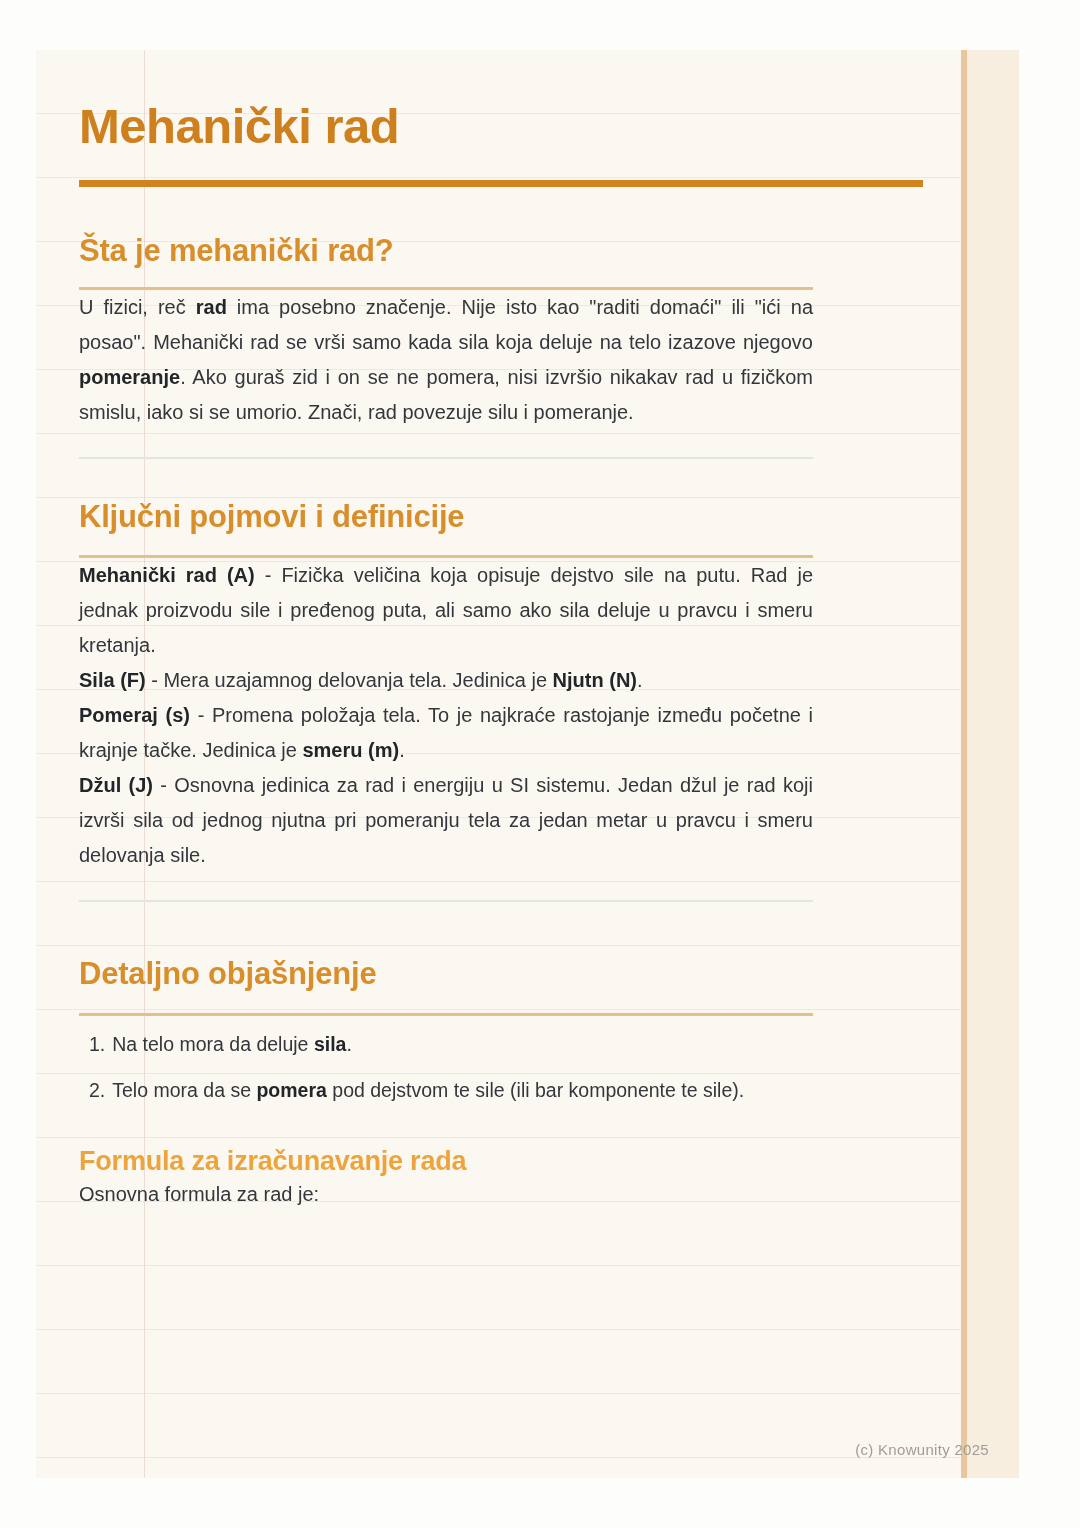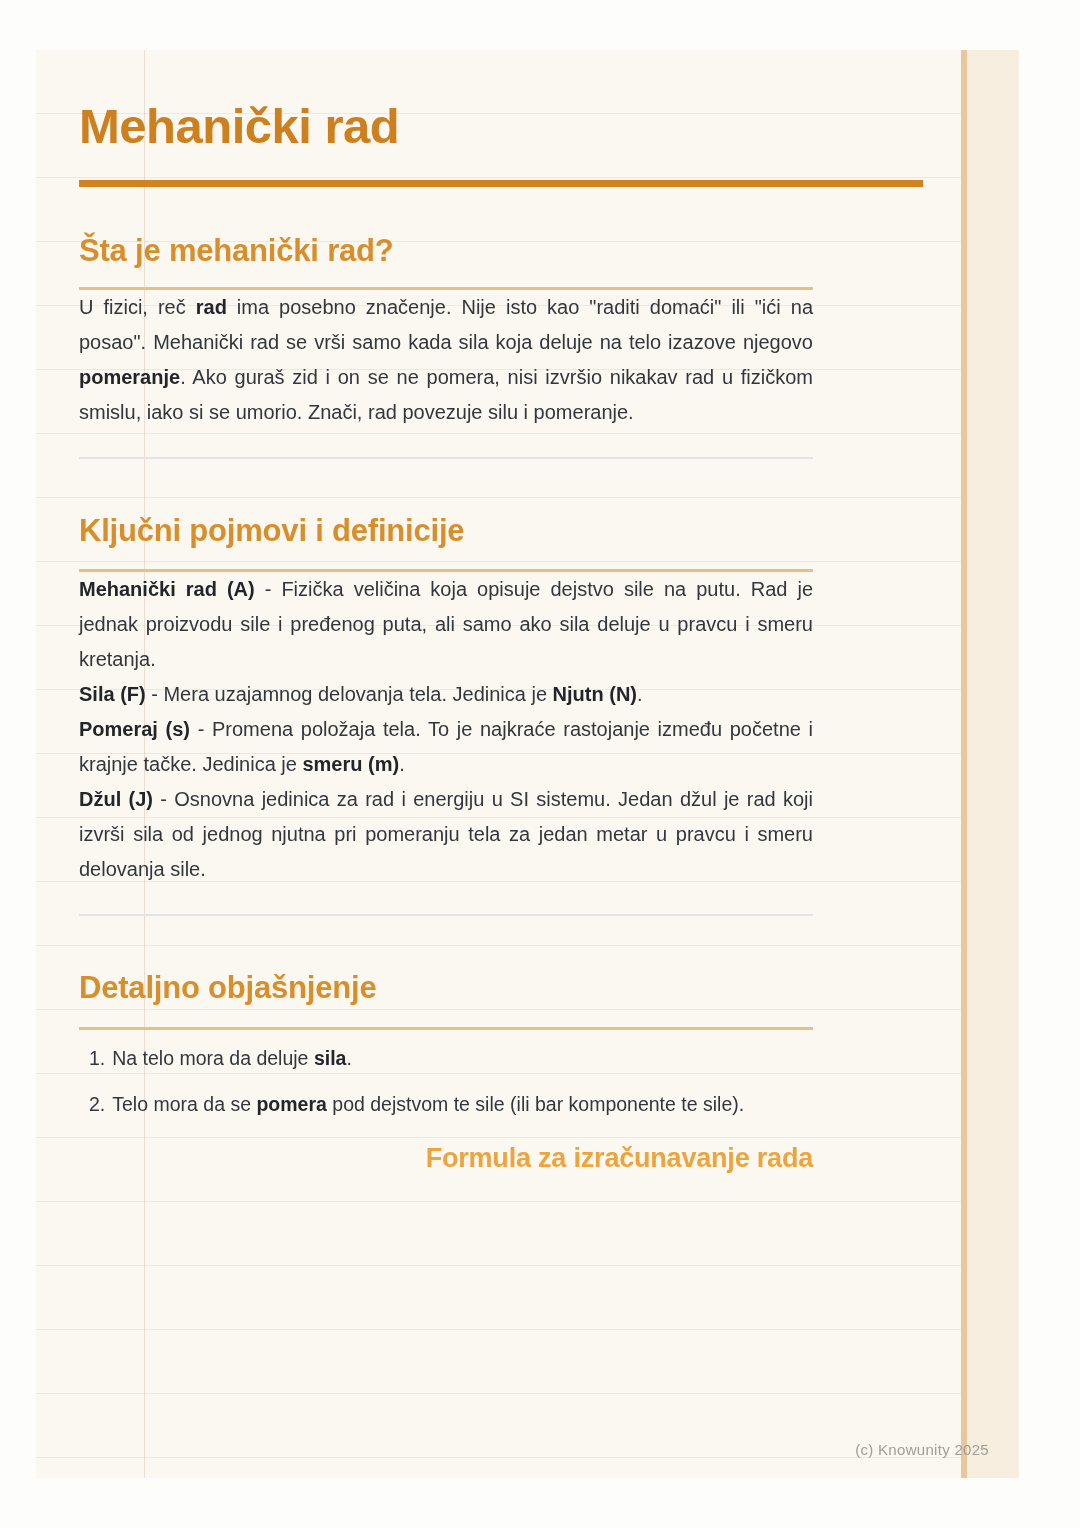--- a/index.html
+++ b/index.html
@@ -52,38 +52,38 @@
     text-align:justify;
   }
   strong.b{color:#22262A;font-weight:bold;}
   .divider{
     height:2px;width:734px;background:#E4E4E6;border:none;margin:0;
   }
   .mt-h2-1{margin-top:46px;}
   .mt-rule1{margin-top:19px;}
   .mt-p1{margin-top:26px;}
   .mt-div1{margin-top:27px;}
-  .mt-h2-2{margin-top:54px;}
+  .mt-h2-2{margin-top:40px;}
   .mt-rule2{margin-top:21px;}
   .mt-defp1{margin-top:25px;}
   .mt-defp2{margin-top:26px;}
   .mt-defp3{margin-top:15px;}
   .mt-defp4{margin-top:19px;}
   .mt-div2{margin-top:27px;}
   .mt-h2-3{margin-top:54px;}
   .mt-rule3{margin-top:22px;}
   .mt-intro{margin-top:27px;}
   .list{margin-top:11px;}
   .li{
     display:flex;padding-left:10px;margin-top:11px;
     font-size:19.5px;line-height:35px;color:#33373C;
   }
   .li-num{flex:0 0 auto;margin-right:7px;}
   .li-text{flex:1 1 auto;}
-  .mt-h3{margin-top:21px;text-align:right;}
+  .mt-h3{margin-top:38px;}
   .mt-closing{margin-top:31px;}
   .footer{
     position:absolute;right:30px;bottom:20px;z-index:5;
     font-size:15px;color:#A09D99;letter-spacing:0.3px;
   }
 </style>
 </head>
 <body>
 
 <div class="page">
@@ -124,17 +124,18 @@
         <span class="li-text"><span>Na telo mora da deluje </span><strong class="b">sila</strong><span>.</span></span>
       </div>
       <div class="li">
         <span class="li-num">2.</span>
         <span class="li-text"><span>Telo mora da se </span><strong class="b">pomera</strong><span> pod dejstvom te sile (ili bar komponente te sile).</span></span>
       </div>
     </div>
 
     <h3 class="mt-h3">Formula za izračunavanje rada</h3>
 
+    <p class="body mt-closing">Osnovna formula za rad je:</p>
 
   </div>
 
   <div class="footer">(c) Knowunity 2025</div>
 </div>
 
 </body></html>

